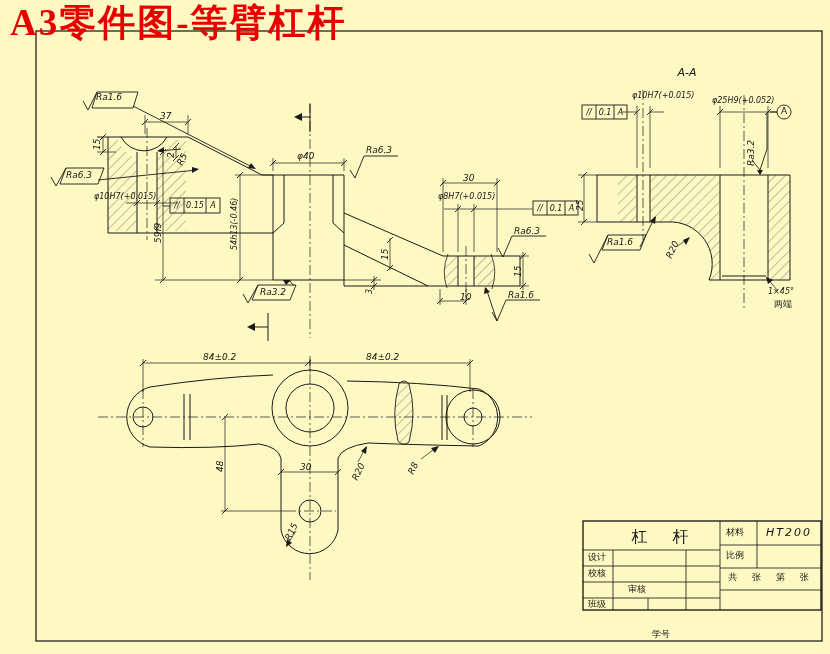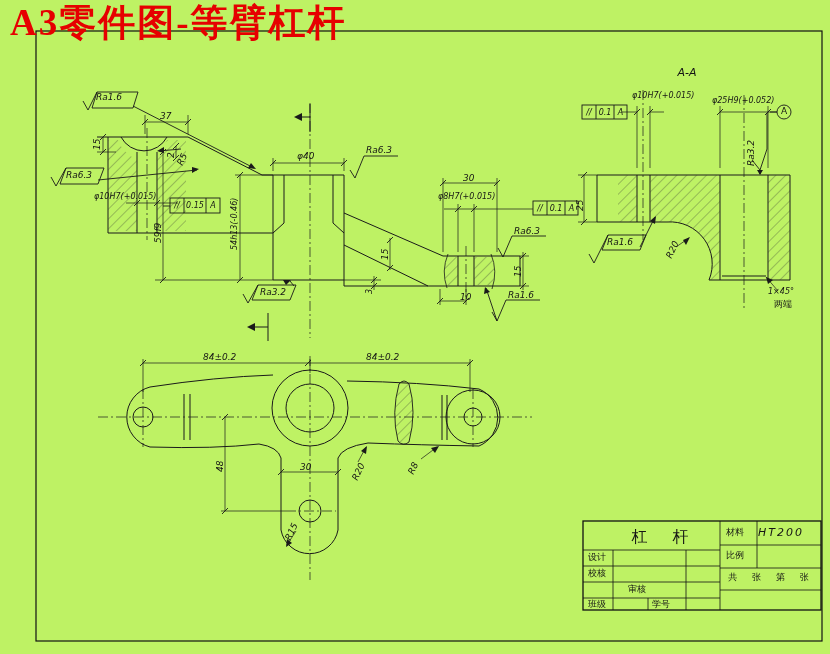--- a/index.html
+++ b/index.html
@@ -1,16 +1,16 @@
 <!DOCTYPE html>
 <html><head>
 <meta charset="utf-8">
 <style>
   html,body{margin:0;padding:0;background:#fff;}
-  #stage{position:relative;width:830px;height:654px;background:#bef264;overflow:hidden;
+  #stage{position:relative;width:830px;height:654px;background:#fef9c3;overflow:hidden;
          font-family:"DejaVu Sans",sans-serif;}
   #stage svg{position:absolute;left:0;top:0;}
   .lbl{position:absolute;font-style:italic;font-size:9px;color:#141414;white-space:nowrap;line-height:1;}
   .s8{font-size:8px;}
   .s11{font-size:11px;}
   .r90{transform:rotate(-90deg);transform-origin:0 0;}
   .r65{transform:rotate(-65deg);transform-origin:0 0;}
   .ctr{text-align:center;}
   .cn{font-style:normal;font-size:9px;font-family:"DejaVu Sans",sans-serif;}
   .tbname{font-style:normal;font-size:16px;letter-spacing:10px;}
@@ -300,22 +300,22 @@
 <div class="lbl" style="left:203px;top:353px;">84±0.2</div>
 <div class="lbl" style="left:366px;top:353px;">84±0.2</div>
 <div class="lbl r90" style="left:216px;top:472px;">48</div>
 <div class="lbl" style="left:300px;top:463px;">30</div>
 <div class="lbl r65" style="left:351px;top:478px;">R20</div>
 <div class="lbl r65" style="left:407px;top:472px;">R8</div>
 <div class="lbl r65" style="left:284px;top:538px;">R15</div>
 
 <div class="lbl tbname ctr" style="left:615px;top:529px;width:100px;">杠 杆</div>
 <div class="lbl cn" style="left:726px;top:528px;">材料</div>
-<div class="lbl ht ctr" style="left:758px;top:527px;width:42px;">HT200</div>
+<div class="lbl ht ctr" style="left:758px;top:527px;width:62px;">HT200</div>
 <div class="lbl cn" style="left:726px;top:551px;">比例</div>
 <div class="lbl sheetnote ctr" style="left:722px;top:573px;width:99px;">共 张 第 张</div>
 <div class="lbl cn" style="left:588px;top:553px;">设计</div>
 <div class="lbl cn" style="left:588px;top:569px;text-align:right;">校核</div>
 <div class="lbl cn" style="left:588px;top:585px;margin-left:40px;">审核</div>
 <div class="lbl cn" style="left:588px;top:600px;">班级</div>
-<div class="lbl cn" style="left:652px;top:600px;">学号</div>
+<div class="lbl cn" style="left:652px;top:630px;">学号</div>
 
 </div>
 
 </body></html>

